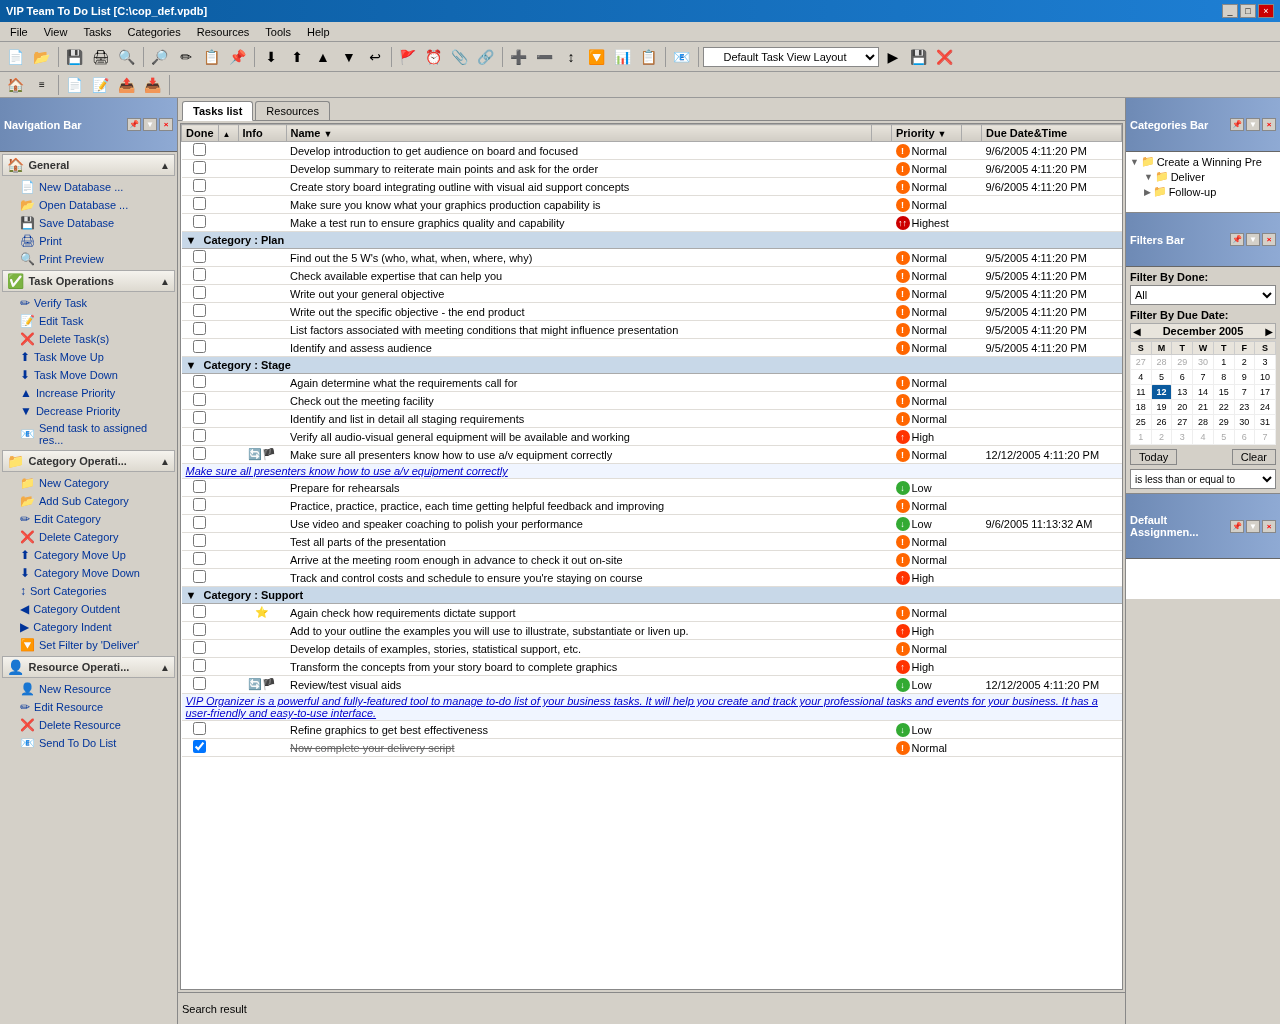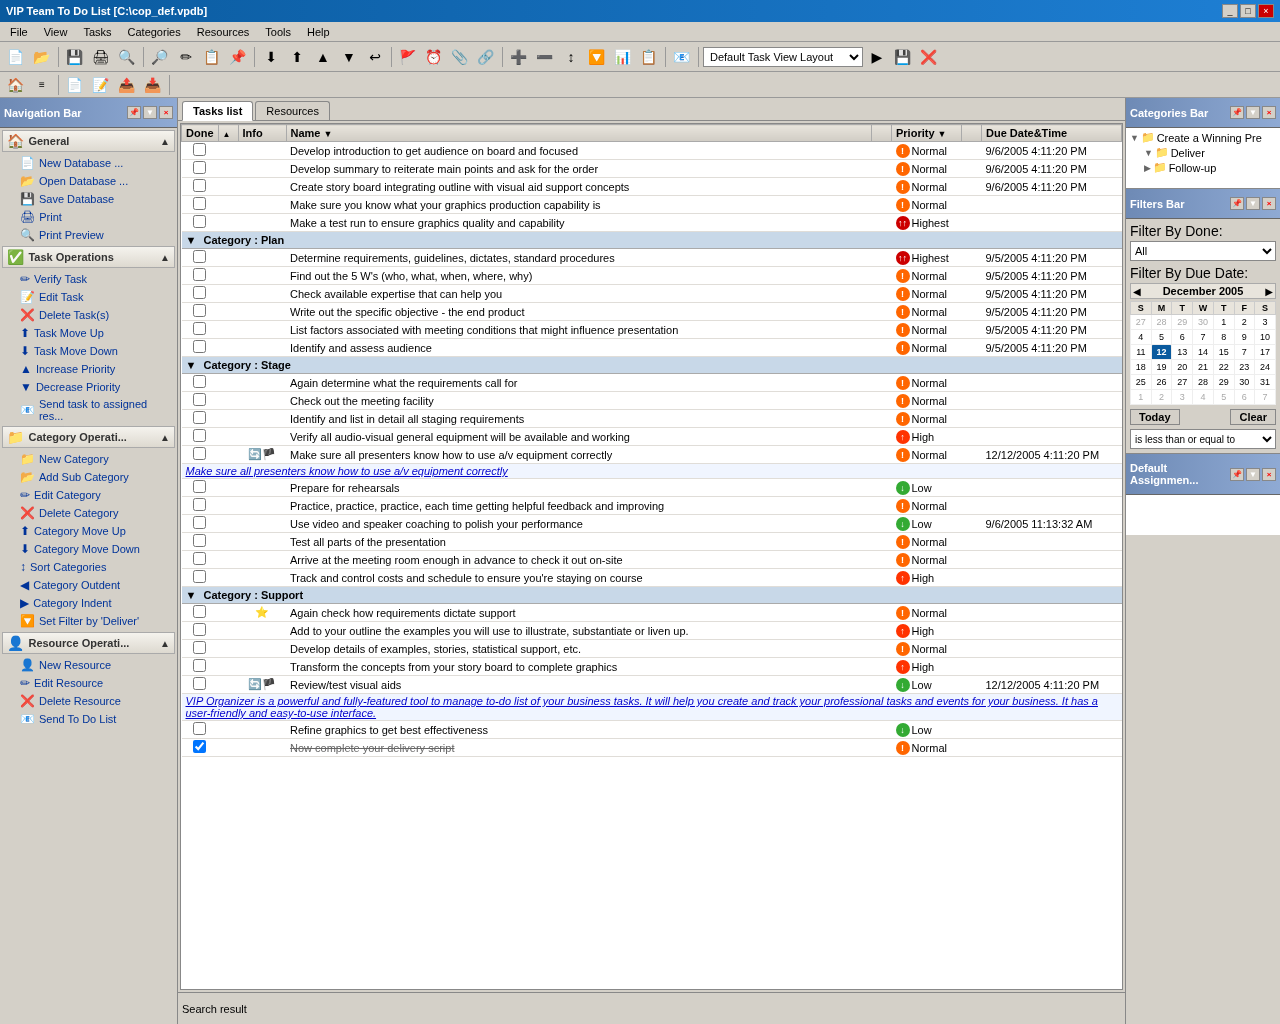--- a/index.html
+++ b/index.html
@@ -56,41 +56,41 @@
     }
     .tb-btn {
       width: 24px; height: 22px; background: #d4d0c8;
       border: 1px solid transparent;
       display: flex; align-items: center; justify-content: center;
       cursor: pointer; font-size: 14px;
     }
     .tb-separator { width: 1px; height: 20px; background: #999; margin: 0 2px; }
     .tb-combo {
       height: 20px; font-size: 11px; background: white;
-      border: 1px solid #888; padding: 0 2px; width: 160px;
+      border: 1px solid #888; padding: 0 2px; width: 176px; text-align: center;
     }
 
     
     .main-area {
       display: flex;
       height: calc(1024px - 22px - 20px - 30px - 26px);
     }
 
     
     .nav-bar {
       width: 178px;
       background: #d4d0c8;
       border-right: 1px solid #888;
       overflow-y: auto;
       flex-shrink: 0;
     }
     .panel-header {
       background: linear-gradient(to right, #6e8ab5, #8faad4);
       color: white;
-      padding: 8px 4px;
+      padding: 20px 4px;
       display: flex;
       align-items: center;
       justify-content: space-between;
       font-size: 11px;
       font-weight: bold;
       border-bottom: 1px solid #666;
     }
     .panel-header-controls { display: flex; gap: 2px; }
     .panel-ctrl { width: 14px; height: 13px; background: #d4d0c8; border: 1px solid #888; display: flex; align-items: center; justify-content: center; font-size: 8px; cursor: pointer; }
 
@@ -245,21 +245,21 @@
     .cat-label { font-size: 11px; }
 
     .filters-panel {
       border-bottom: 1px solid #888;
       flex: 0 0 auto;
     }
     .filters-content {
       background: #d4d0c8;
       padding: 4px;
     }
-    .filter-label { font-weight: normal; margin-bottom: 2px; font-size: 14px; }
+    .filter-label { font-weight: bold; margin-bottom: 2px; font-size: 11px; }
     .filter-select {
       width: 100%;
       height: 20px;
       font-size: 11px;
       border: 1px solid #888;
       background: white;
       margin-bottom: 4px;
     }
     .calendar-nav {
       display: flex;
@@ -306,21 +306,20 @@
       display: flex;
       justify-content: space-between;
       margin-top: 4px;
     }
     .cal-action-btn {
       background: #d4d0c8;
       border: 1px solid #888;
       padding: 1px 8px;
       cursor: pointer;
       font-size: 11px;
-      font-weight: bold;
     }
     .filter-combo {
       width: 100%;
       height: 20px;
       font-size: 10px;
       border: 1px solid #888;
       background: white;
       margin-top: 4px;
     }
 
@@ -667,51 +666,51 @@
       Category : Plan
     </td>
             </tr>
             <tr class="task-row">
       <td class="checkbox-cell">
         <input type="checkbox" class="done-checkbox" style="">
       </td>
       <td></td>
       <td class="info-cell"></td>
       <td colspan="2">
-        <span>Determine requirements, guidelines, dictates, standard procedures</span>
-      </td>
-      <td colspan="2"><span class="priority-badge">
-    <span class="pri-icon" style="background:#cc0000;">↑↑</span>
-    <span>Highest</span>
+        <span>Find out the 5 W's (who, what, when, where, why)</span>
+      </td>
+      <td colspan="2"><span class="priority-badge">
+    <span class="pri-icon" style="background:#ff6600;">!</span>
+    <span>Normal</span>
   </span></td>
       <td>9/5/2005 4:11:20 PM</td>
     </tr>
             <tr class="task-row">
       <td class="checkbox-cell">
         <input type="checkbox" class="done-checkbox" style="">
       </td>
       <td></td>
       <td class="info-cell"></td>
       <td colspan="2">
-        <span>Find out the 5 W's (who, what, when, where, why)</span>
+        <span>Check available expertise that can help you</span>
       </td>
       <td colspan="2"><span class="priority-badge">
     <span class="pri-icon" style="background:#ff6600;">!</span>
     <span>Normal</span>
   </span></td>
       <td>9/5/2005 4:11:20 PM</td>
     </tr>
             <tr class="task-row">
       <td class="checkbox-cell">
         <input type="checkbox" class="done-checkbox" style="">
       </td>
       <td></td>
       <td class="info-cell"></td>
       <td colspan="2">
-        <span>Check available expertise that can help you</span>
+        <span>Write out your general objective</span>
       </td>
       <td colspan="2"><span class="priority-badge">
     <span class="pri-icon" style="background:#ff6600;">!</span>
     <span>Normal</span>
   </span></td>
       <td>9/5/2005 4:11:20 PM</td>
     </tr>
             <tr class="task-row">
       <td class="checkbox-cell">
         <input type="checkbox" class="done-checkbox" style="">

